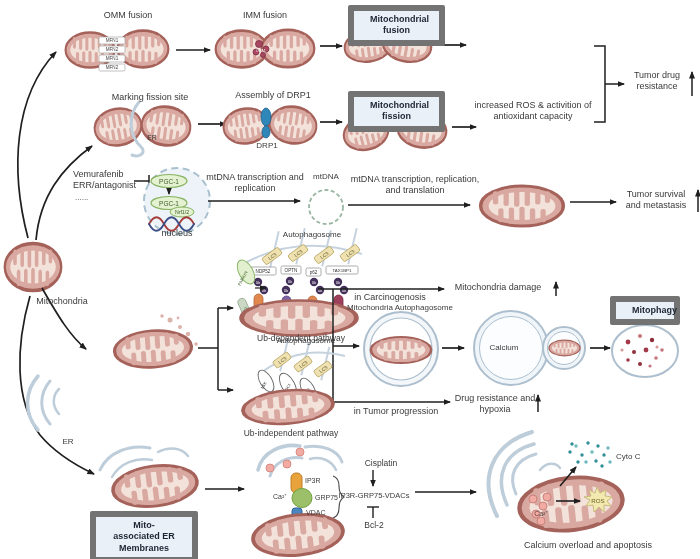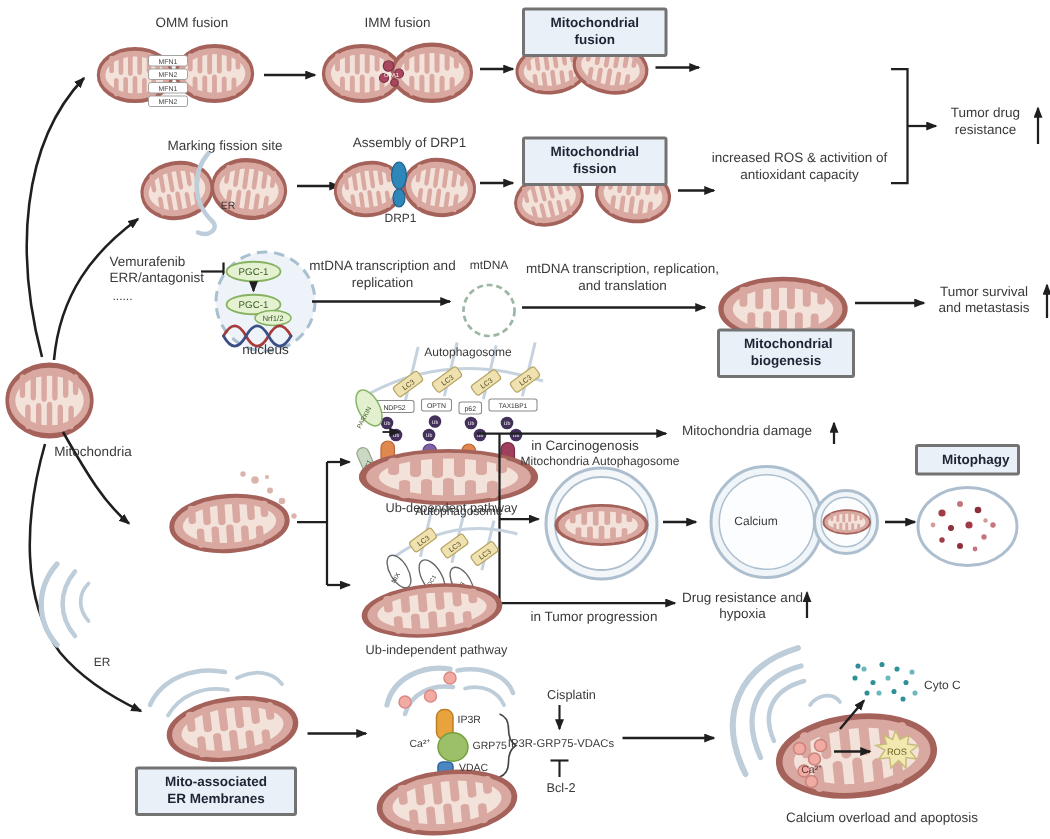--- a/index.html
+++ b/index.html
@@ -3,21 +3,21 @@
 <meta charset="utf-8">
 <style>
   html,body{margin:0;padding:0;background:#fff;}
   #stage{position:relative;width:700px;height:559px;background:#ffffff;overflow:hidden;
          font-family:"Liberation Sans",sans-serif;color:#2e2e2e;}
   #gfx{position:absolute;left:0;top:0;}
   .lbl{position:absolute;font-size:9px;line-height:1.18;text-align:center;color:#3a3a3a;}
   .lbl.left{text-align:left;}
   .sm{font-size:8px;}
   .xs{font-size:7px;}
-  .label-box{position:absolute;background:#EAF0F8;border:2px solid #737373;border-radius:2px;
+  .label-box{position:absolute;background:#EAF0F8;border:6px solid #737373;border-radius:2px;
              color:#1c2633;font-weight:bold;font-size:9px;line-height:1.25;text-align:center;
              padding:3px 16px;box-sizing:border-box;}
   svg text{font-family:"Liberation Sans",sans-serif;}
 </style>
 </head>
 <body>
 
 <div id="stage">
 
 <svg id="gfx" width="700" height="559" viewBox="0 0 700 559">
@@ -397,21 +397,20 @@
 <div class="lbl sm" style="left:248px;top:141px;width:38px;">DRP1</div>
 <div class="label-box" style="left:348px;top:91px;width:97px;">Mitochondrial fission</div>
 <div class="lbl" style="left:472px;top:100px;width:122px;">increased ROS &amp; activition of antioxidant capacity</div>
 
 <div class="lbl left" style="left:73px;top:169px;width:78px;">Vemurafenib ERR/antagonist</div>
 <div class="lbl left sm" style="left:75px;top:193px;width:40px;">......</div>
 <div class="lbl" style="left:151px;top:228px;width:52px;">nucleus</div>
 <div class="lbl" style="left:202px;top:172px;width:106px;">mtDNA transcription and replication</div>
 <div class="lbl sm" style="left:304px;top:172px;width:44px;">mtDNA</div>
 <div class="lbl" style="left:350px;top:174px;width:130px;">mtDNA transcription, replication, and translation</div>
-<div class="label-box" style="left:478px;top:219px;width:92px;">Mitochondrial biogenesis</div>
 <div class="lbl" style="left:620px;top:189px;width:72px;">Tumor survival and metastasis</div>
 
 <div class="lbl sm" style="left:266px;top:230px;width:92px;">Autophagosome</div>
 <div class="lbl sm" style="left:242px;top:333px;width:118px;font-size:8.5px;">Ub-dependent pathway</div>
 <div class="lbl" style="left:344px;top:292px;width:92px;">in Carcinogenosis</div>
 <div class="lbl" style="left:446px;top:282px;width:104px;">Mitochondria damage</div>
 <div class="lbl sm" style="left:338px;top:303px;width:124px;">Mitochondria Autophagosome</div>
 <div class="lbl sm" style="left:478px;top:343px;width:52px;">Calcium</div>
 <div class="label-box" style="left:610px;top:296px;width:70px;">Mitophagy</div>
 <div class="lbl sm" style="left:262px;top:336px;width:88px;">Autophagosome</div>

